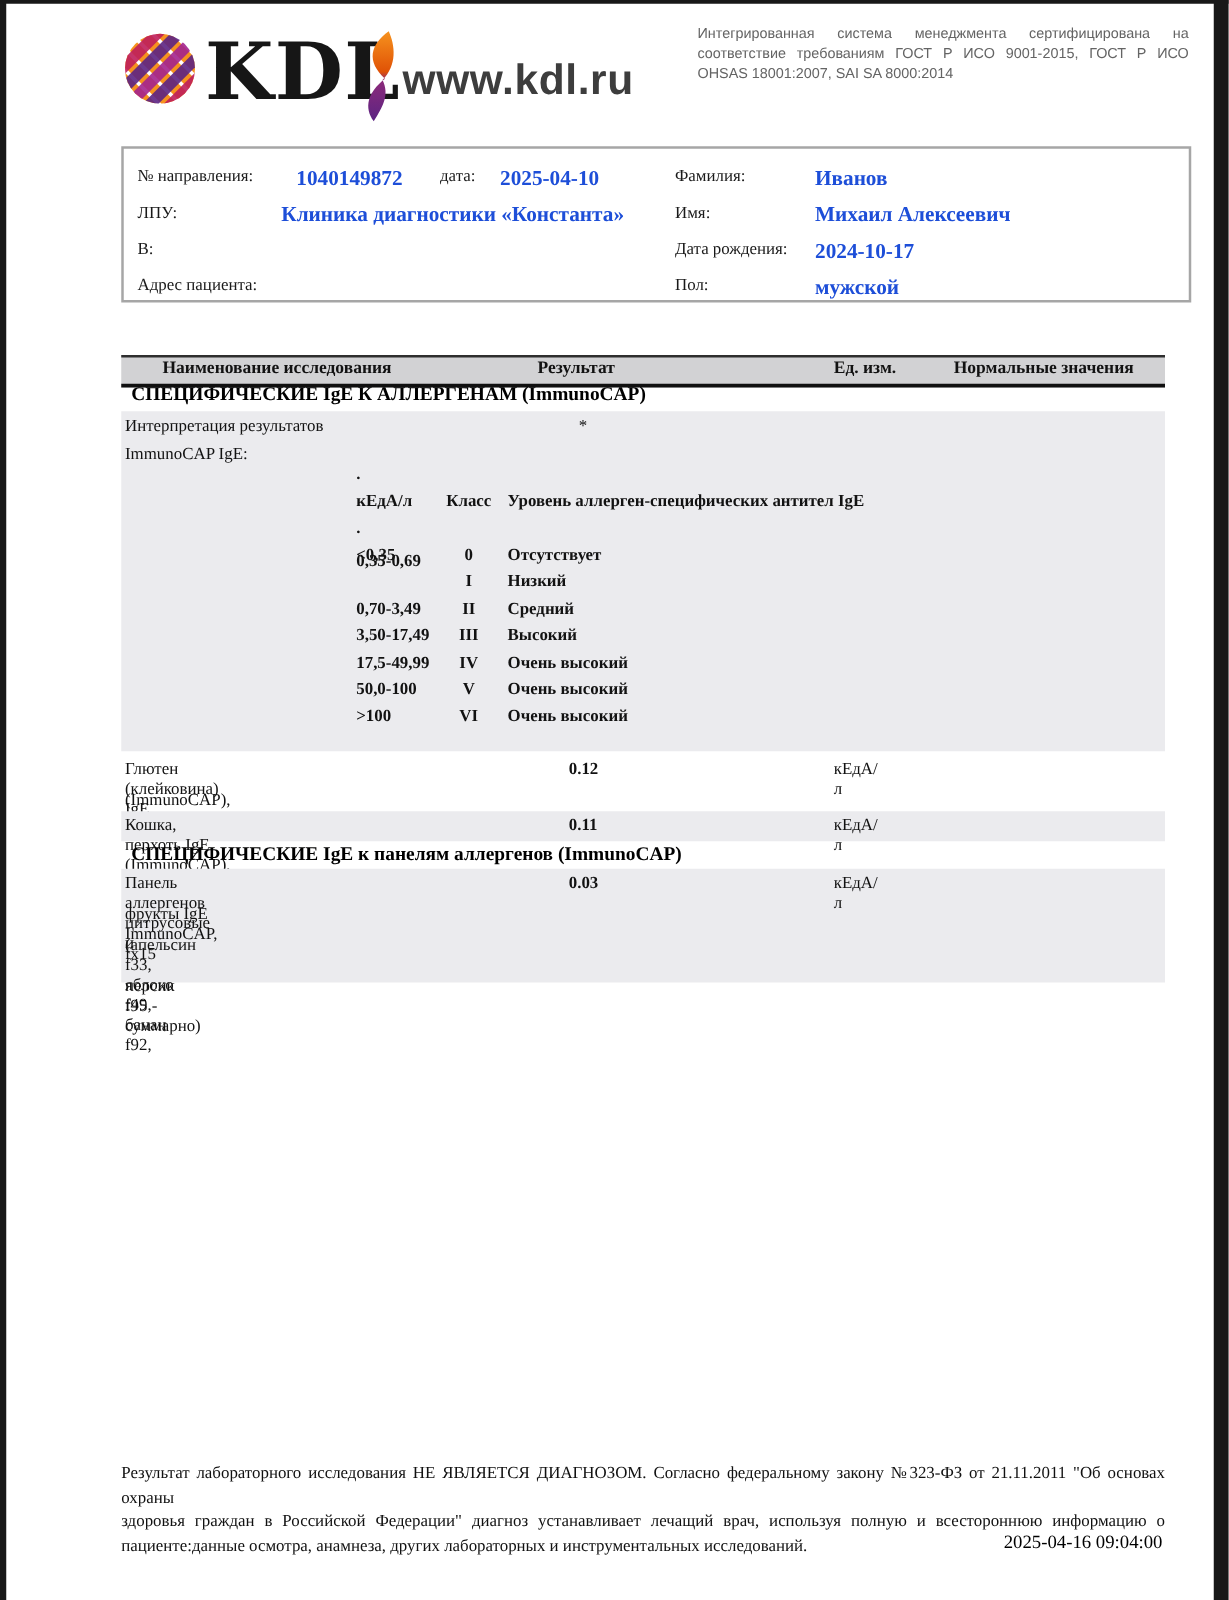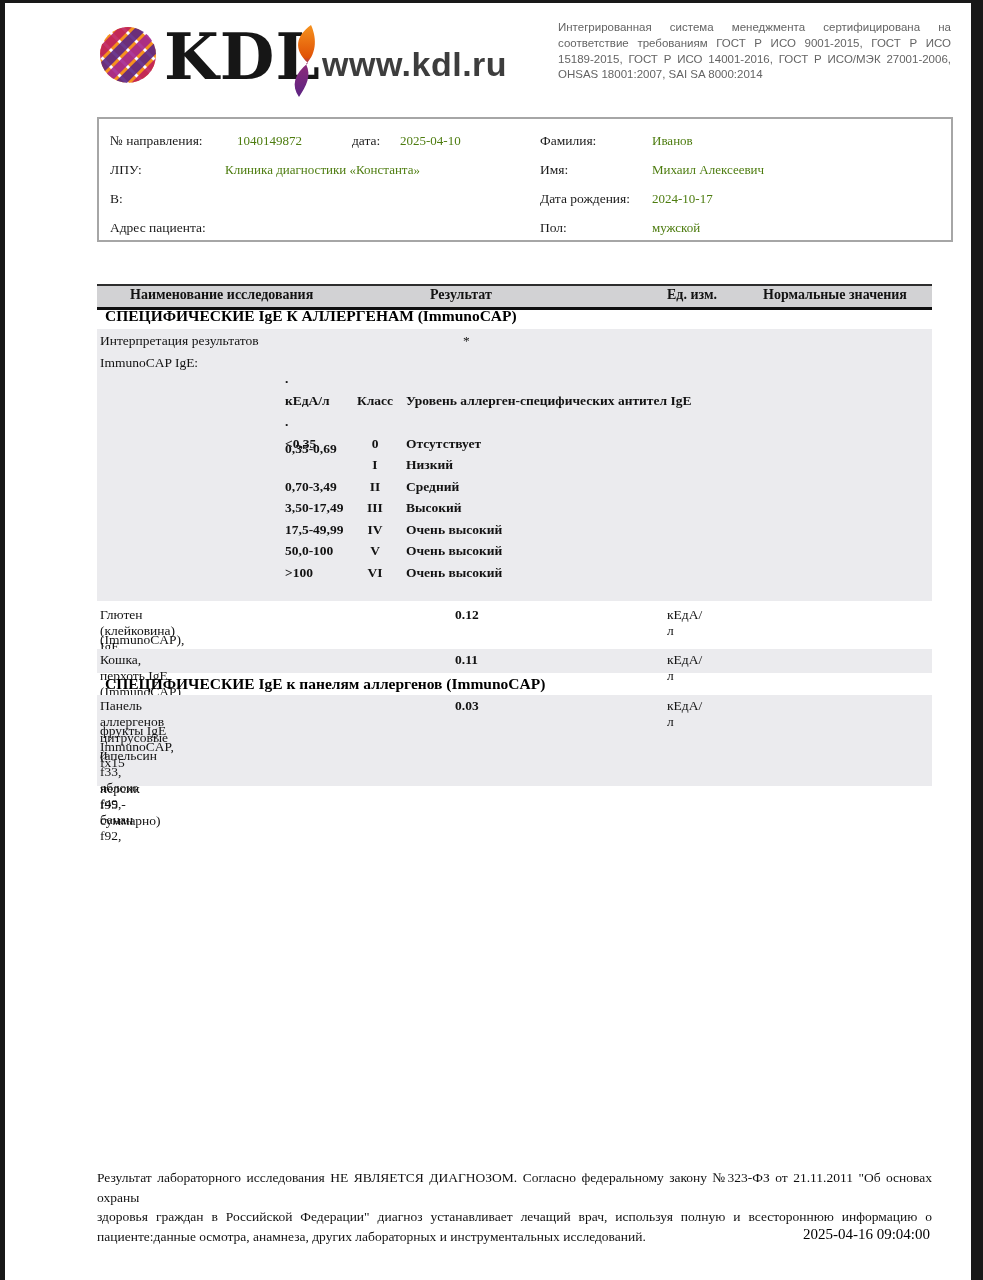--- a/index.html
+++ b/index.html
@@ -15,21 +15,21 @@
   .cert{width:393px;font-family:"Liberation Sans","DejaVu Sans",sans-serif;
         font-size:11.5px;line-height:15.8px;color:#646464;margin-left:18px;}
   .cert .j{text-align:justify;text-align-last:justify;}
   .logo-kdl{font-family:"DejaVu Serif","Liberation Serif",serif;font-weight:700;
             font-size:63px;color:#161616;letter-spacing:1px;line-height:1;}
   .site{font-family:"Liberation Sans","DejaVu Sans",sans-serif;font-weight:700;
         font-size:34px;color:#3d3d3d;letter-spacing:0.5px;}
   
   .infobox{left:97px;top:117px;width:856px;height:125px;border:2px solid #a6a6a6;box-sizing:border-box;}
   .lbl{font-size:13.5px;color:#1a1a1a;}
-  .val{font-size:13px;font-weight:400;color:#4d7c0f;}
+  .val{font-size:17px;font-weight:700;color:#1d4ed8;}
   
   .thbar{left:97px;top:284px;width:835px;height:21px;background:#d2d2d4;
          border-top:2px solid #2e2e2e;border-bottom:3px solid #101010;box-sizing:content-box;}
   .th{font-size:14px;font-weight:700;top:287px;}
   .section{font-size:15.5px;font-weight:700;color:#000;}
   .greyblock{background:#ebebee;}
   .cell{font-size:13.5px;}
   .cellb{font-size:13.5px;font-weight:700;}
   .interp{font-size:13.5px;font-weight:700;}
   .cls{width:50px;text-align:center;display:inline-block;}
@@ -85,21 +85,20 @@
       </defs>
       <path d="M27,1 C12,12 9,25 24,39 C10,50 7,62 15,73 C22,62 28,52 22,40 C34,28 32,12 27,1 Z" fill="url(#sw)"></path>
     </svg>
   </span>
 </div>
 <span class="abs site" style="left:322px;top:45px;">www.kdl.ru</span>
 
 <div class="abs cert" style="left:540px;top:20px;">
   <div class="j">Интегрированная система менеджмента сертифицирована на</div>
   <div class="j">соответствие требованиям ГОСТ Р ИСО 9001-2015, ГОСТ Р ИСО</div>
-  <div class="j">15189-2015, ГОСТ Р ИСО 14001-2016, ГОСТ Р ИСО/МЭК 27001-2006,</div>
   <div>OHSAS 18001:2007, SAI SA 8000:2014</div>
 </div>
 
 <div class="abs infobox"></div>
 <span class="abs lbl" style="left:110px;top:133px;">№ направления:</span>
 <span class="abs val" style="left:237px;top:133px;">1040149872</span>
 <span class="abs lbl" style="left:352px;top:133px;">дата:</span>
 <span class="abs val" style="left:400px;top:133px;">2025-04-10</span>
 <span class="abs lbl" style="left:110px;top:162px;">ЛПУ:</span>
 <span class="abs val" style="left:225px;top:162px;">Клиника диагностики «Константа»</span>

